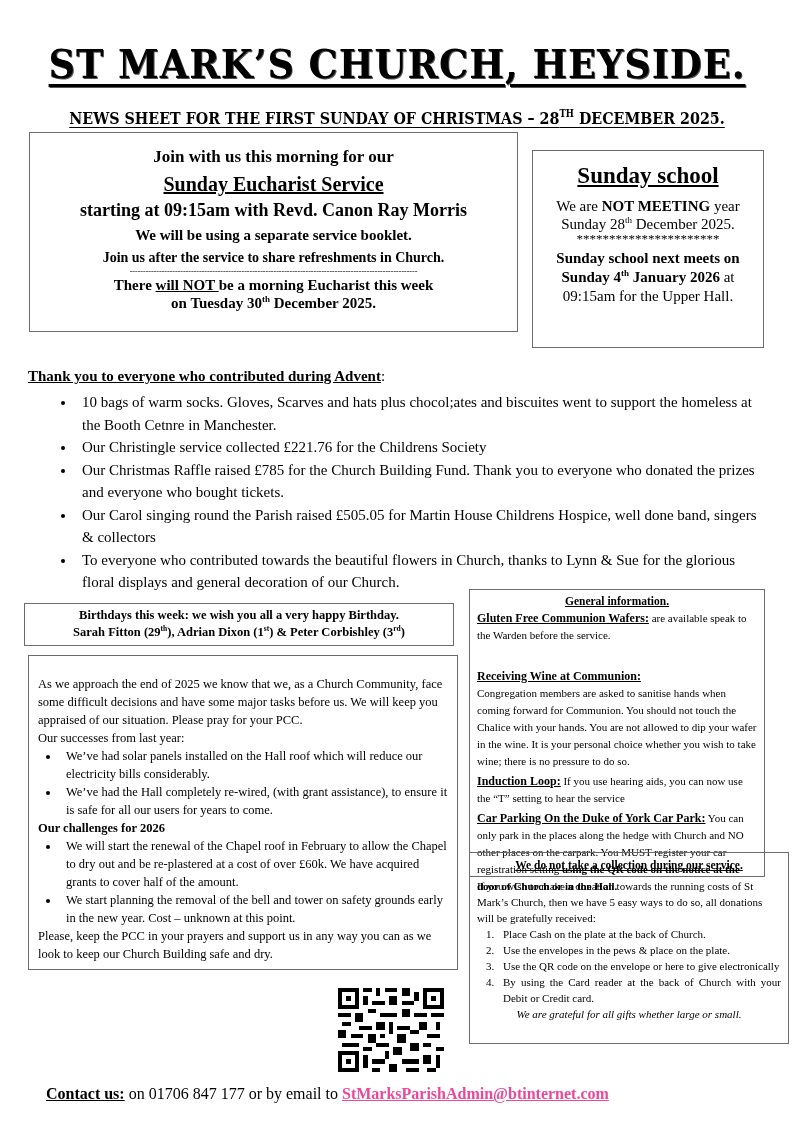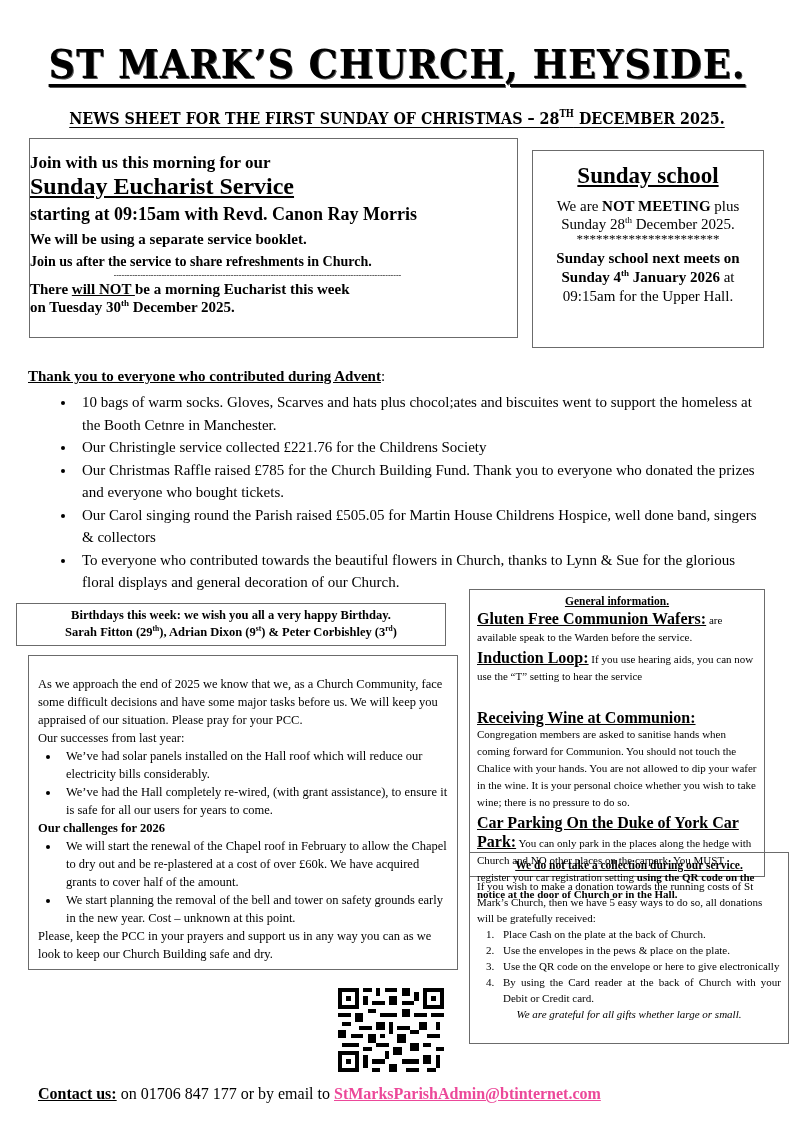--- a/index.html
+++ b/index.html
@@ -2,120 +2,120 @@
 <html><head>
 <meta charset="utf-8">
 <style>
   html, body { margin:0; padding:0; background:#ffffff; }
   body { width:794px; height:1123px; position:relative; overflow:hidden; font-family:"Liberation Serif", serif; color:#000; }
   .abs { position:absolute; }
   .title { left:0; width:794px; top:40px; text-align:center; font-family:"DejaVu Serif", serif; font-weight:bold; font-size:40px; letter-spacing:1px; text-decoration:underline; text-decoration-thickness:3px; text-underline-offset:6px; transform:scaleX(0.92); text-shadow:1px 1px 0 #555; }
   .subtitle { left:0; width:794px; top:108px; text-align:center; font-family:"DejaVu Serif", serif; font-weight:bold; font-size:17px; text-decoration:underline; text-underline-offset:3px; transform:scaleX(0.84); }
   sup { font-size:0.6em; line-height:0; }
   .box { border:1.5px solid #6b6b6b; box-sizing:border-box; }
-  .service { left:29px; top:138px; width:489px; height:200px; font-weight:bold; }
+  .service { left:29px; top:132px; width:489px; height:200px; text-align:center; font-weight:bold; }
   .service .l1 { font-size:17px; margin-top:14px; }
-  .service .l2 { font-size:24px; text-decoration:underline; }
+  .service .l2 { font-size:20px; text-decoration:underline; margin-top:6px; }
   .service .l3 { font-size:18px; margin-top:4px; }
   .service .l4 { font-size:15px; margin-top:6px; }
   .service .l5 { font-size:14px; margin-top:6px; }
   .service .dash { font-size:8px; font-weight:normal; letter-spacing:0; line-height:8px; margin-top:2px; overflow:hidden; white-space:nowrap; width:320px; margin-left:auto; margin-right:auto; }
   .service .l6 { font-size:15px; line-height:18px; }
   .u { text-decoration:underline; }
   .school { left:532px; top:150px; width:232px; height:198px; text-align:center; }
   .school .h { font-size:23px; font-weight:bold; text-decoration:underline; margin-top:12px; }
   .school .p { font-size:15px; line-height:18px; margin-top:8px; }
   .school .stars { font-size:13px; line-height:12px; }
   .school .p2 { font-size:15px; line-height:19px; margin-top:4px; }
   .advent { left:28px; top:368px; width:740px; font-size:15px; }
   .advent .head { font-weight:bold; text-decoration:underline;margin-top:40px; }
   .advent ul { margin:6px 0 0 0; padding-left:48px; }
   .advent li { line-height:22.5px; padding-left:6px; }
-  .birthday { left:16px; top:603px; width:430px; height:43px; text-align:center; font-weight:bold; font-size:12.5px; line-height:17px; padding-top:3px; }
+  .birthday { left:24px; top:603px; width:430px; height:43px; text-align:center; font-weight:bold; font-size:12.5px; line-height:17px; padding-top:3px; }
   .pcc { left:28px; top:655px; width:430px; height:315px; font-size:12.5px; line-height:18px; padding:19px 9px; }
   .pcc ul { margin:0; padding-left:22px; }
   .pcc li { padding-left:6px; }
   .pcc .b { font-weight:bold; }
   .geninfo { left:469px; top:589px; width:296px; height:288px; font-size:11px; line-height:17px; padding:3px 7px; }
   .geninfo .h { text-align:center; font-weight:bold; text-decoration:underline; font-size:11.5px; }
-  .geninfo .lbl { font-weight:bold; text-decoration:underline; font-size:16px;margin-top:24px; }
+  .geninfo .lbl { font-weight:bold; text-decoration:underline; font-size:12px;margin-top:24px; }
   .geninfo .blk { margin-top:3px; }
   .geninfo .bt { font-weight:bold; }
   .collection { left:469px; top:852px; width:320px; height:192px; font-size:11px; line-height:16px; padding:4px 7px; }
   .collection .h { text-align:center; font-weight:bold; text-decoration:underline; font-size:11.5px; margin-bottom:5px; }
   .collection ol { margin:0; padding-left:20px; }
   .collection li { padding-left:6px; text-align:justify; }
   .collection .thanks { text-align:center; font-style:italic; }
   .qr { left:338px; top:988px; width:106px; height:84px; }
   .contact { left:38px; top:1085px; font-size:16px; }
-  .contact .lbl { font-weight:bold; text-decoration:underline; }
+  .contact .lbl { font-weight:bold; text-decoration:underline;margin-left:8px; }
   .contact .email { color:#ec4899; font-weight:bold; text-decoration:underline; }
 </style>
 </head>
 <body>
 
 <div class="abs title">ST MARK’S CHURCH, HEYSIDE.</div>
 <div class="abs subtitle"><span>NEWS SHEET FOR THE FIRST SUNDAY OF CHRISTMAS – 28</span><sup>TH</sup><span> DECEMBER 2025.</span></div>
 
 <div class="abs box service">
   <div class="l1">Join with us this morning for our</div>
   <div class="l2">Sunday Eucharist Service</div>
   <div class="l3">starting at 09:15am with Revd. Canon Ray Morris</div>
   <div class="l4">We will be using a separate service booklet.</div>
   <div class="l5">Join us after the service to share refreshments in Church.</div>
   <div class="dash">------------------------------------------------------------------------------------------------------------</div>
   <div class="l6"><span>There </span><span class="u">will NOT </span><span>be a morning Eucharist this week</span><br><span>on Tuesday 30</span><sup>th</sup><span> December 2025.</span></div>
 </div>
 
 <div class="abs box school">
   <div class="h">Sunday school</div>
-  <div class="p"><span>We are </span><b>NOT MEETING</b><span> plus</span><br><span>Sunday 28</span><sup>th</sup><span> December 2025.</span></div>
+  <div class="p"><span>We are </span><b>NOT MEETING</b><span> year</span><br><span>Sunday 28</span><sup>th</sup><span> December 2025.</span></div>
   <div class="stars">**********************</div>
   <div class="p2"><b>Sunday school next meets on</b><br><b><span>Sunday 4</span><sup>th</sup><span> January 2026</span></b><span> at</span><br><span>09:15am for the Upper Hall.</span></div>
 </div>
 
 <div class="abs advent">
   <div><span class="head">Thank you to everyone who contributed during Advent</span><span>:</span></div>
   <ul>
     <li>10 bags of warm socks. Gloves, Scarves and hats plus chocol;ates and biscuites went to support the homeless at the Booth Cetnre in Manchester.</li>
     <li>Our Christingle service collected £221.76 for the Childrens Society</li>
     <li>Our Christmas Raffle raised £785 for the Church Building Fund.  Thank you to everyone who donated the prizes and everyone who bought tickets.</li>
     <li>Our Carol singing round the Parish raised £505.05  for Martin House Childrens Hospice, well done band, singers &amp; collectors</li>
     <li>To everyone who contributed towards the beautiful flowers in Church, thanks to Lynn &amp; Sue for the glorious floral displays and general decoration of our Church.</li>
   </ul>
 </div>
 
 <div class="abs box birthday">
   <div>Birthdays this week: we wish you all a very happy Birthday.</div>
-  <div><span>Sarah Fitton (29</span><sup>th</sup><span>), Adrian Dixon (9</span><sup>st</sup><span>) &amp; Peter Corbishley (3</span><sup>rd</sup><span>)</span></div>
+  <div><span>Sarah Fitton (29</span><sup>th</sup><span>), Adrian Dixon (1</span><sup>st</sup><span>) &amp; Peter Corbishley (3</span><sup>rd</sup><span>)</span></div>
 </div>
 
 <div class="abs box pcc">
   <div>As we approach the end of 2025 we know that we, as a Church Community, face some difficult decisions and have some major tasks before us.  We will keep you appraised of our situation. Please pray for your PCC.</div>
   <div>Our successes from last year:</div>
   <ul>
     <li>We’ve had solar panels installed on the Hall roof which will reduce our electricity bills considerably.</li>
     <li>We’ve had the Hall completely re-wired, (with grant assistance), to ensure it is safe for all our users for years to come.</li>
   </ul>
   <div class="b">Our challenges for 2026</div>
   <ul>
     <li>We will start the renewal of the Chapel roof in February to allow the Chapel to dry out and be re-plastered at a cost of over £60k. We have acquired grants to cover half of the amount.</li>
     <li>We start planning the removal of the bell and tower on safety grounds early in the new year.  Cost – unknown at this point.</li>
   </ul>
   <div>Please, keep the PCC in your prayers and support us in any way you can as we look to keep our Church Building safe and dry.</div>
 </div>
 
 <div class="abs box geninfo">
   <div class="h">General information.</div>
   <div><span class="lbl">Gluten Free Communion Wafers:</span><span> are available speak to the Warden before the service.</span></div>
-  <div class="blk"><span class="lbl">Induction Loop:</span><span>  If you use hearing aids, you can now use the “T” setting to hear the service</span></div>
   <div class="blk">
       <div class="lbl">Receiving Wine at Communion:</div>
       <div>Congregation members are asked to sanitise hands when coming forward for Communion.  You should not touch the Chalice with your hands.  You are not allowed to dip your wafer in the wine.  It is your personal choice whether you wish to take wine; there is no pressure to do so.</div>
     </div>
+  <div class="blk"><span class="lbl">Induction Loop:</span><span>  If you use hearing aids, you can now use the “T” setting to hear the service</span></div>
   <div class="blk"><span class="lbl">Car Parking On the Duke of York Car Park:</span><span>  You can only park in the places along the hedge with Church and NO other places on the carpark.  You MUST register your car registration setting </span><span class="bt">using the QR code on the notice at the door of Church or in the Hall.</span></div>
 </div>
 
 <div class="abs box collection">
   <div class="h">We do not take a collection during our service.</div>
   <div>If you wish to make a donation towards the running costs of St Mark’s Church, then we have 5 easy ways to do so, all donations will be gratefully received:</div>
   <ol>
     <li>Place Cash on the plate at the back of Church.</li>
     <li>Use the envelopes in the pews &amp; place on the plate.</li>
     <li>Use the QR code on the envelope or here to give electronically</li>

